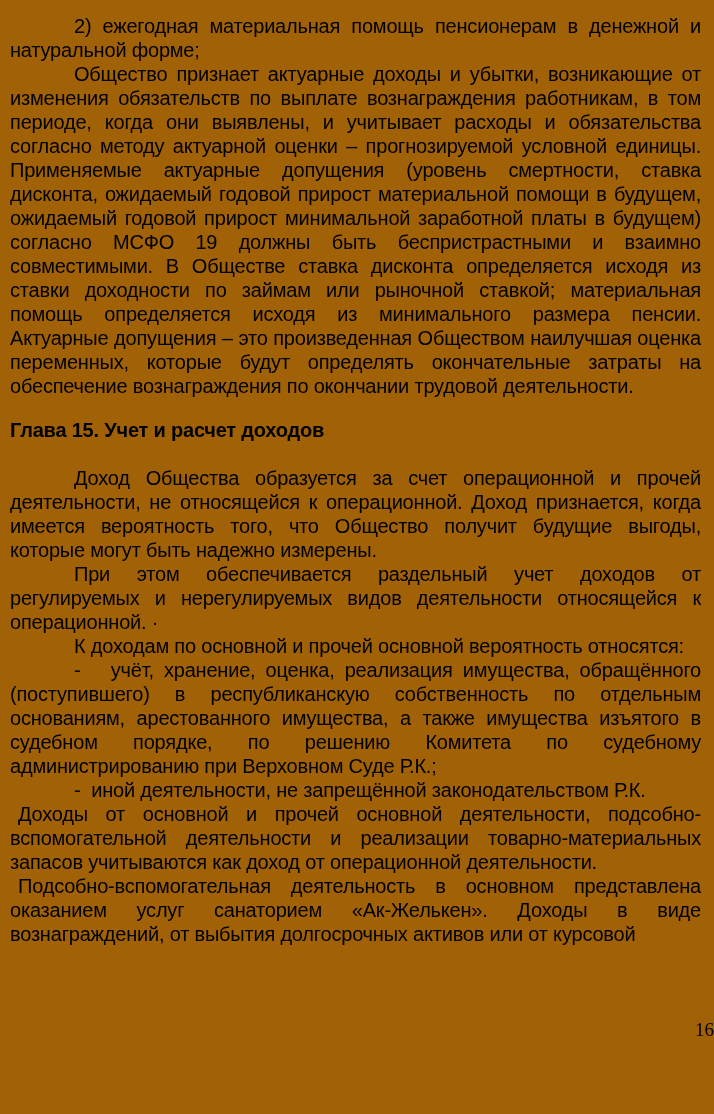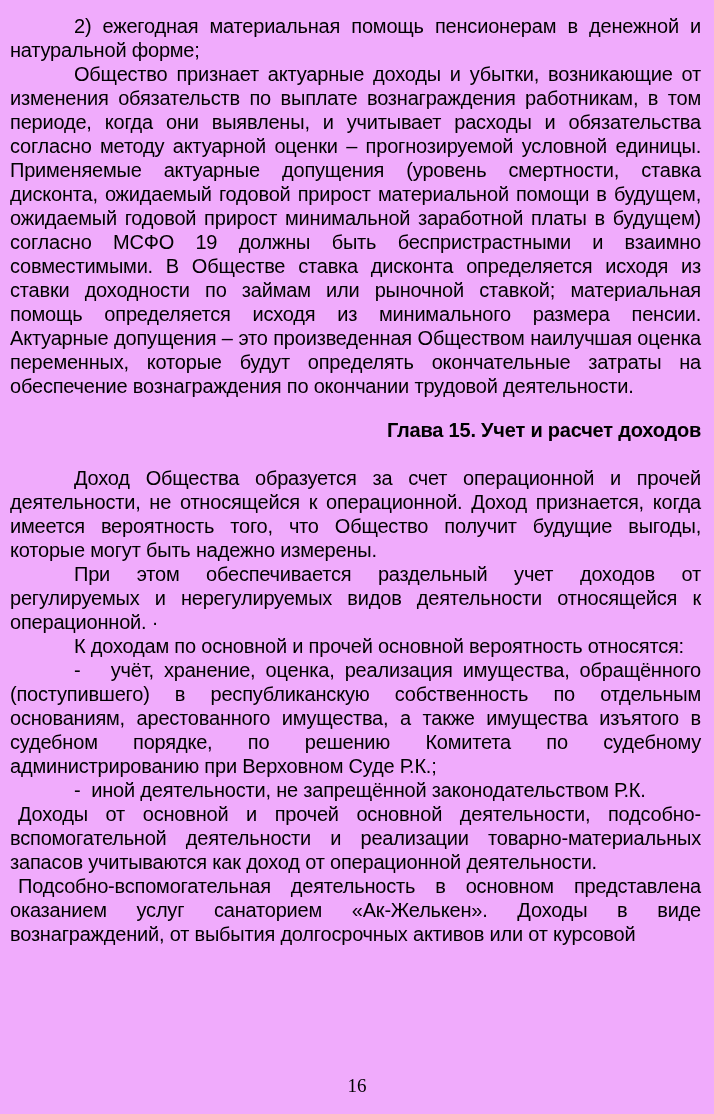--- a/index.html
+++ b/index.html
@@ -5,52 +5,52 @@
   html, body {
     margin: 0;
     padding: 0;
     background: #ffffff;
   }
   .page {
     position: relative;
     box-sizing: border-box;
     width: 714px;
     height: 1114px;
-    background: #f0abfc;
+    background: #a16207;
     color: #000000;
     font-family: "Liberation Sans", sans-serif;
     font-size: 20px;
     line-height: 24px;
     text-align: justify;
     letter-spacing: -0.2px;
     padding: 14px 13px 0 10px;
     overflow: hidden;
   }
   .para {
     margin: 0;
     text-indent: 64px;
     text-align: justify;
   }
   .para.small-indent {
     text-indent: 8px;
   }
   .chapter-heading {
     margin: 20px 0 24px 0;
-    text-align: right;
+    text-align: left;
     text-indent: 0;
     font-size: 20px;
     font-weight: bold;
     letter-spacing: -0.2px;
   }
   .page-number {
     position: absolute;
     left: 0;
     right: 0;
-    top: 1074px;
-    text-align: center;
+    top: 1018px;
+    text-align: right;
     text-indent: 0;
     font-family: "Liberation Serif", serif;
     font-size: 19px;
     letter-spacing: 0;
   }
 </style>
 </head>
 <body>
 
 <div class="page">

